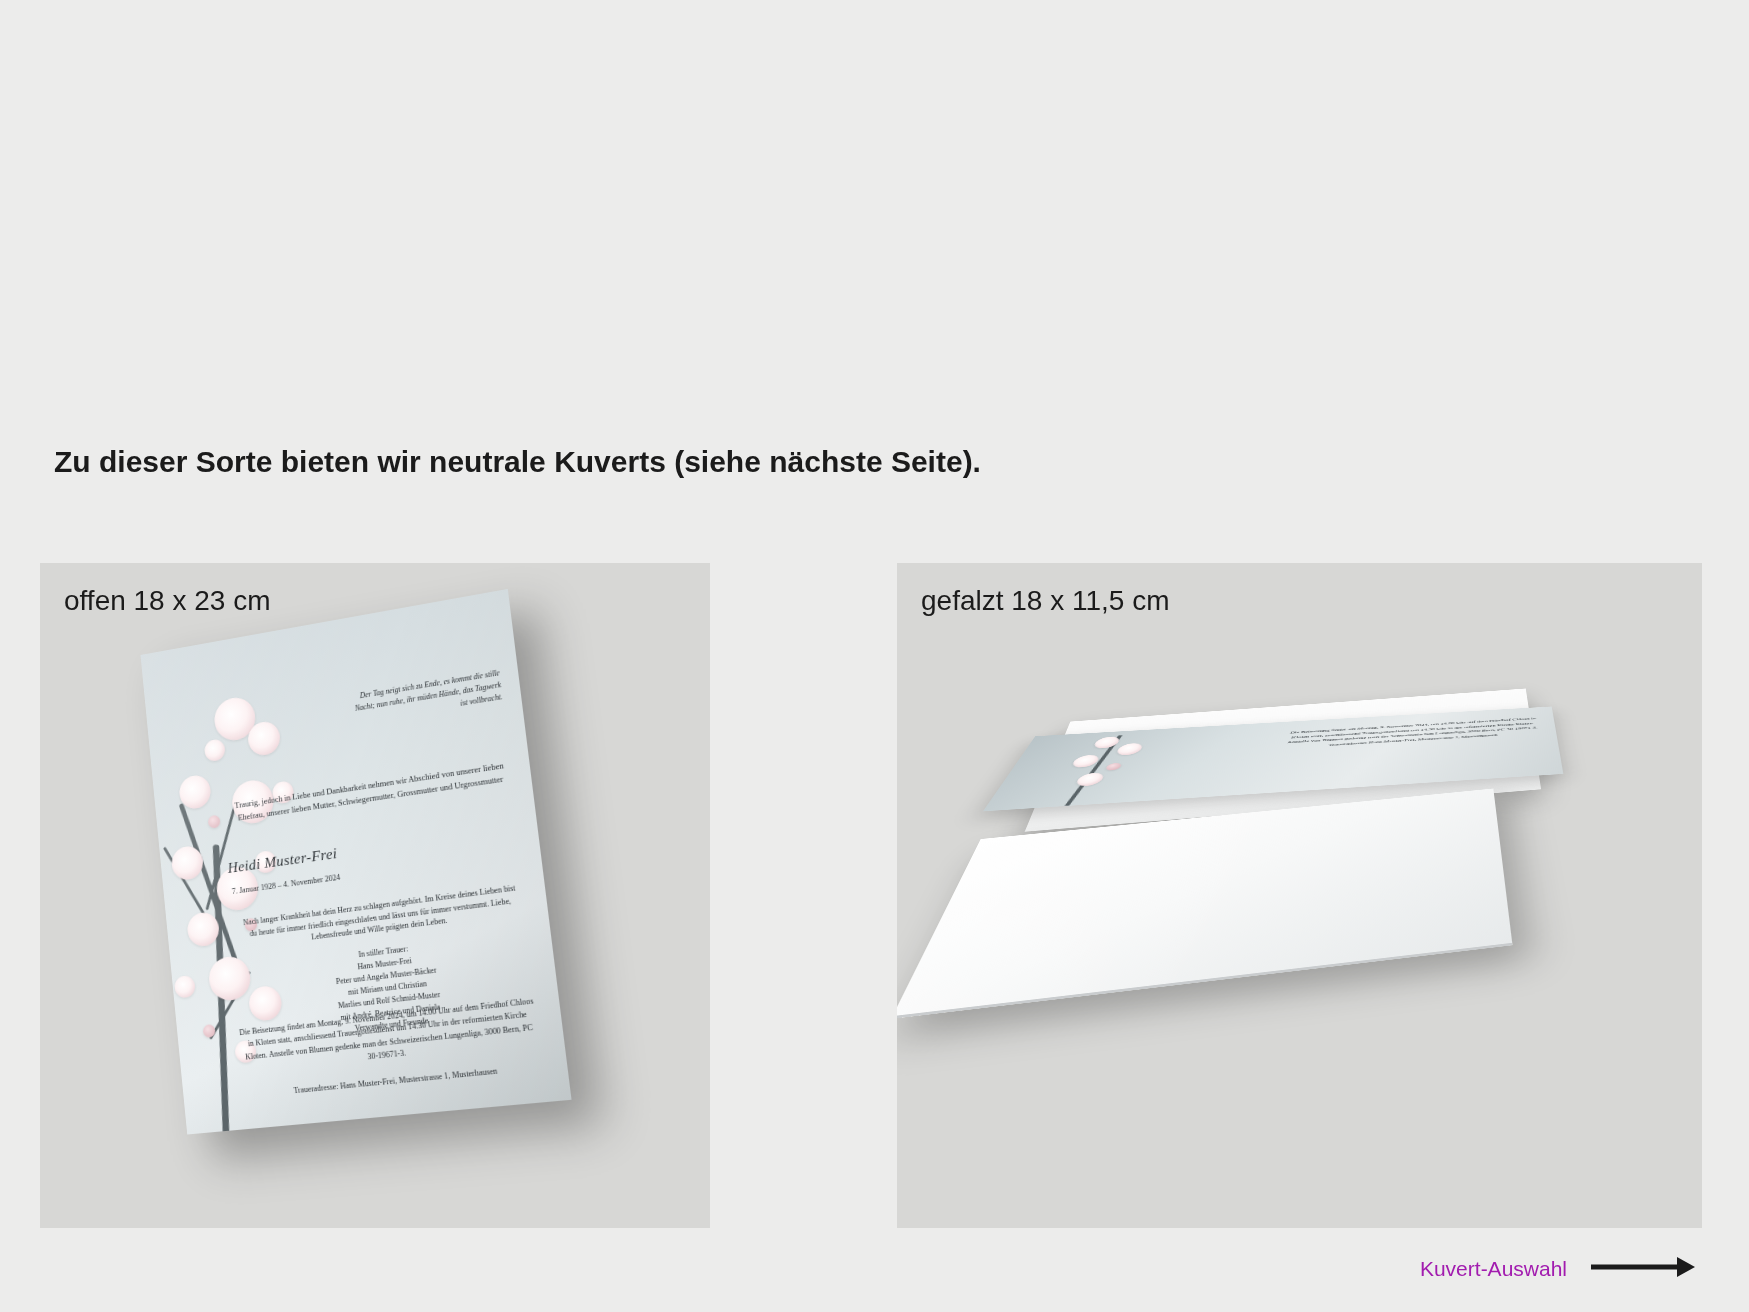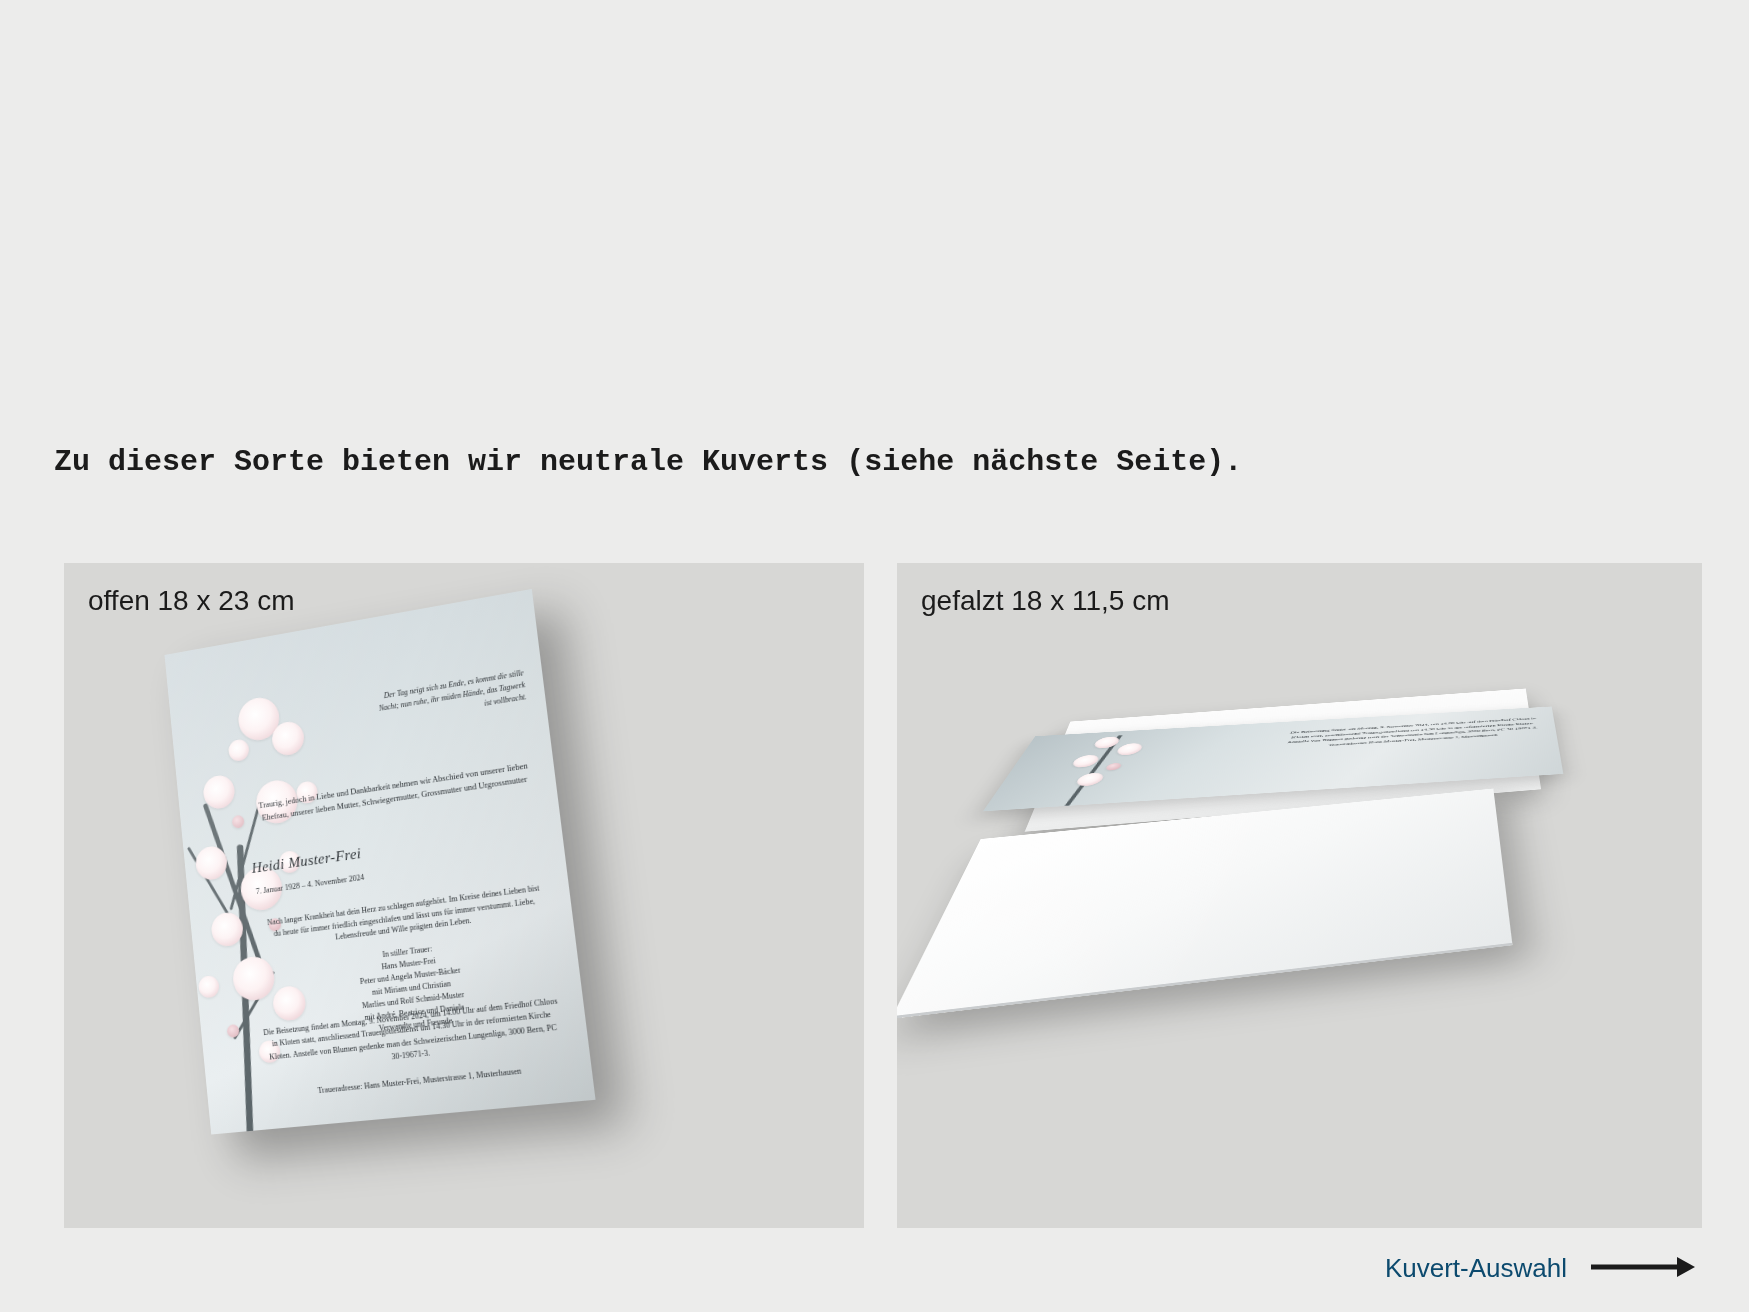--- a/index.html
+++ b/index.html
@@ -42,31 +42,30 @@
     font-weight: 400;
   }
 
   .note {
     position: absolute;
     left: 54px;
     top: 411px;
     font-size: 30px;
     font-weight: 700;
     line-height: 1.4;
-    font-family: Liberation Mono, monospace;
   }
 
   .panel {
     position: absolute;
     top: 563px;
     height: 665px;
     background: #d7d7d5;
     overflow: hidden;
   }
-  .panel-left { left: 64px; width: 800px; }
+  .panel-left { left: 40px; width: 670px; }
   .panel-right { left: 897px; width: 805px; }
 
   .panel-caption {
     position: absolute;
     left: 24px;
     top: 22px;
     font-size: 28px;
     font-weight: 400;
     color: #1b1b1b;
     z-index: 6;
@@ -292,23 +291,23 @@
 
   .footer {
     position: absolute;
     right: 52px;
     bottom: 28px;
     display: flex;
     align-items: center;
     gap: 22px;
   }
   .footer-label {
-    font-size: 26px;
+    font-size: 21px;
     font-weight: 400;
-    color: #0c4a6e;
+    color: #a21caf;
   }
   .arrow {
     display: block;
   }
 </style>
 </head>
 <body>
 
 <div class="page">
 

